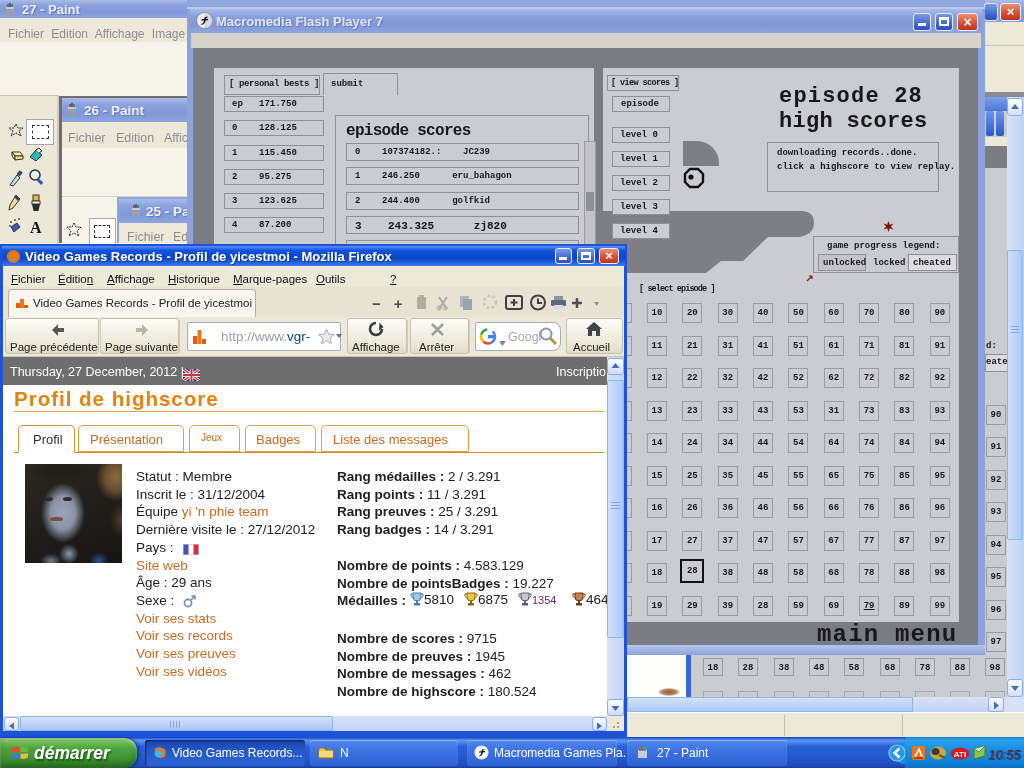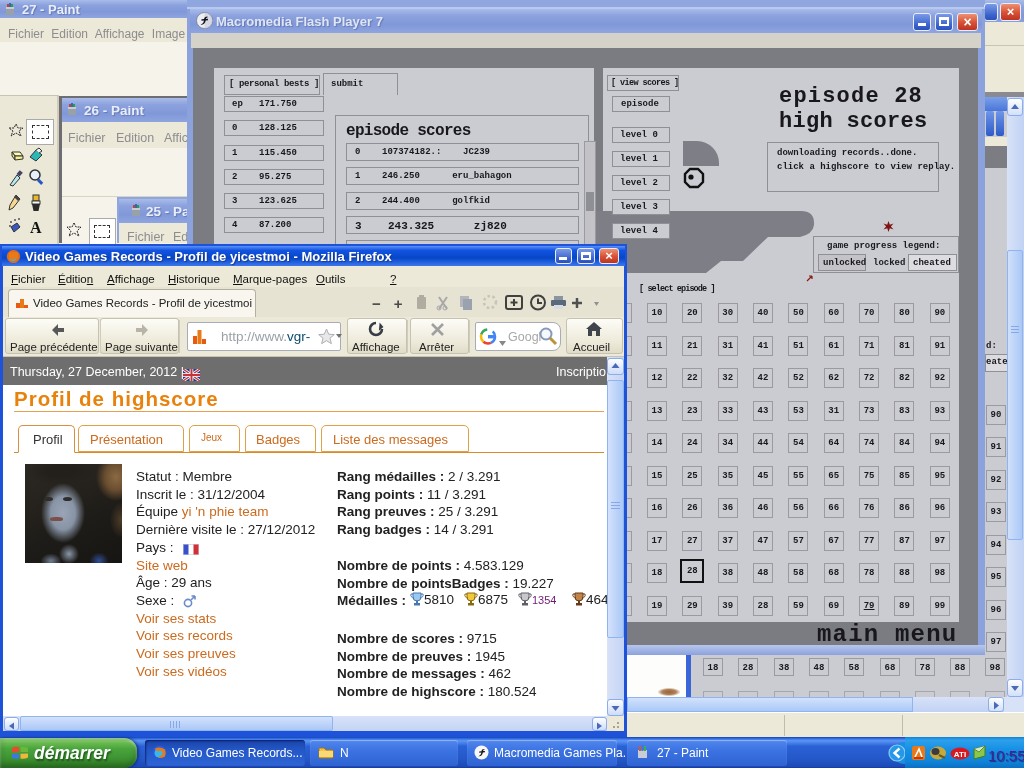--- a/index.html
+++ b/index.html
@@ -695,15 +695,15 @@
           <path d="M10 10 l6 3" stroke="#6a5a20" stroke-width="2"></path>
         </svg></div>
  <div class="abs" style="left:950px;top:746px;width:20px;height:13px;"><svg width="20" height="13">
           <ellipse cx="10" cy="6.5" rx="9.5" ry="6" fill="#d81820"></ellipse>
           <text x="10" y="9.5" font-family="Liberation Sans" font-size="8" font-weight="bold" fill="#fff" text-anchor="middle">ATI</text>
         </svg></div>
  <div class="abs" style="left:972px;top:744px;width:15px;height:17px;"><svg width="15" height="17">
           <path d="M2 5 L13 2 L13 12 L2 15 Z" fill="#8ac84a" stroke="#4a7a20" stroke-width="1"></path>
           <path d="M2 5 L7 8 L13 2" fill="#d8e8c8" stroke="#4a7a20" stroke-width="0.8"></path>
         </svg></div>
- <div class="abs" style="left:988px;top:747px;font-size:15px;color:#4c1d95;text-shadow:1px 1px 1px rgba(0,30,90,.7);">10:55</div>
+ <div class="abs" style="left:988px;top:747px;font-size:13px;color:#7f1d1d;text-shadow:1px 1px 1px rgba(0,30,90,.7);font-style:italic;">10:55</div>
 </div>
 
 </div>
 </body></html>

